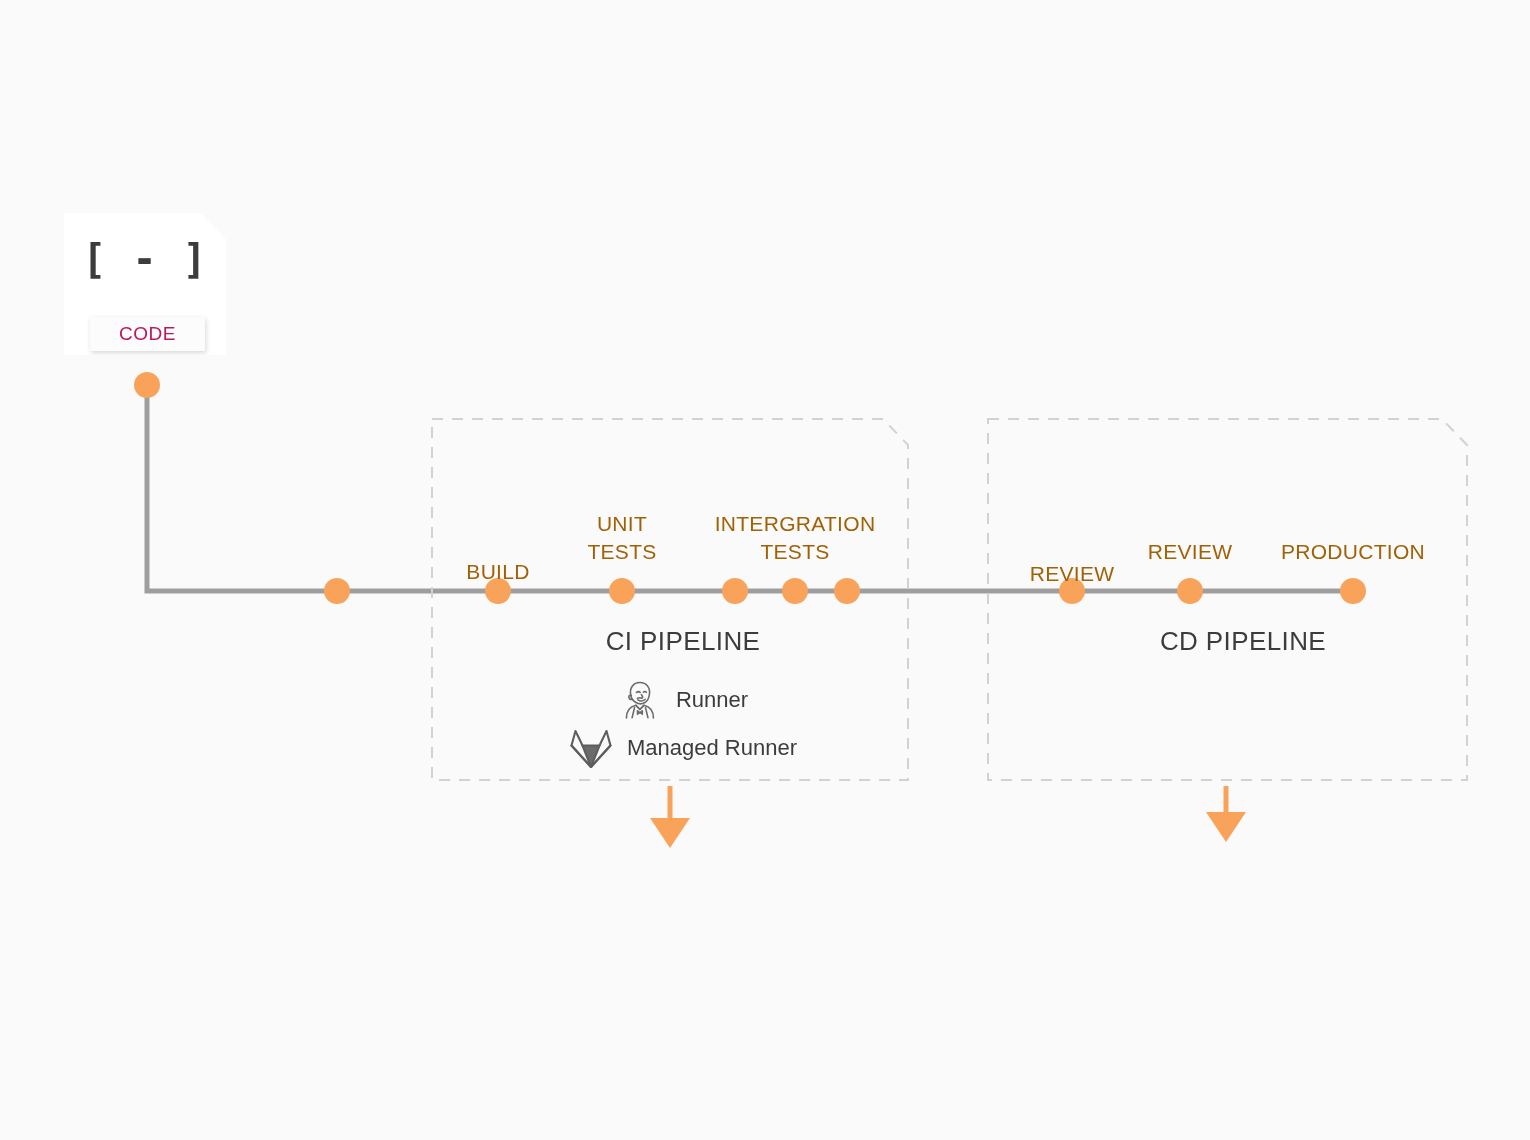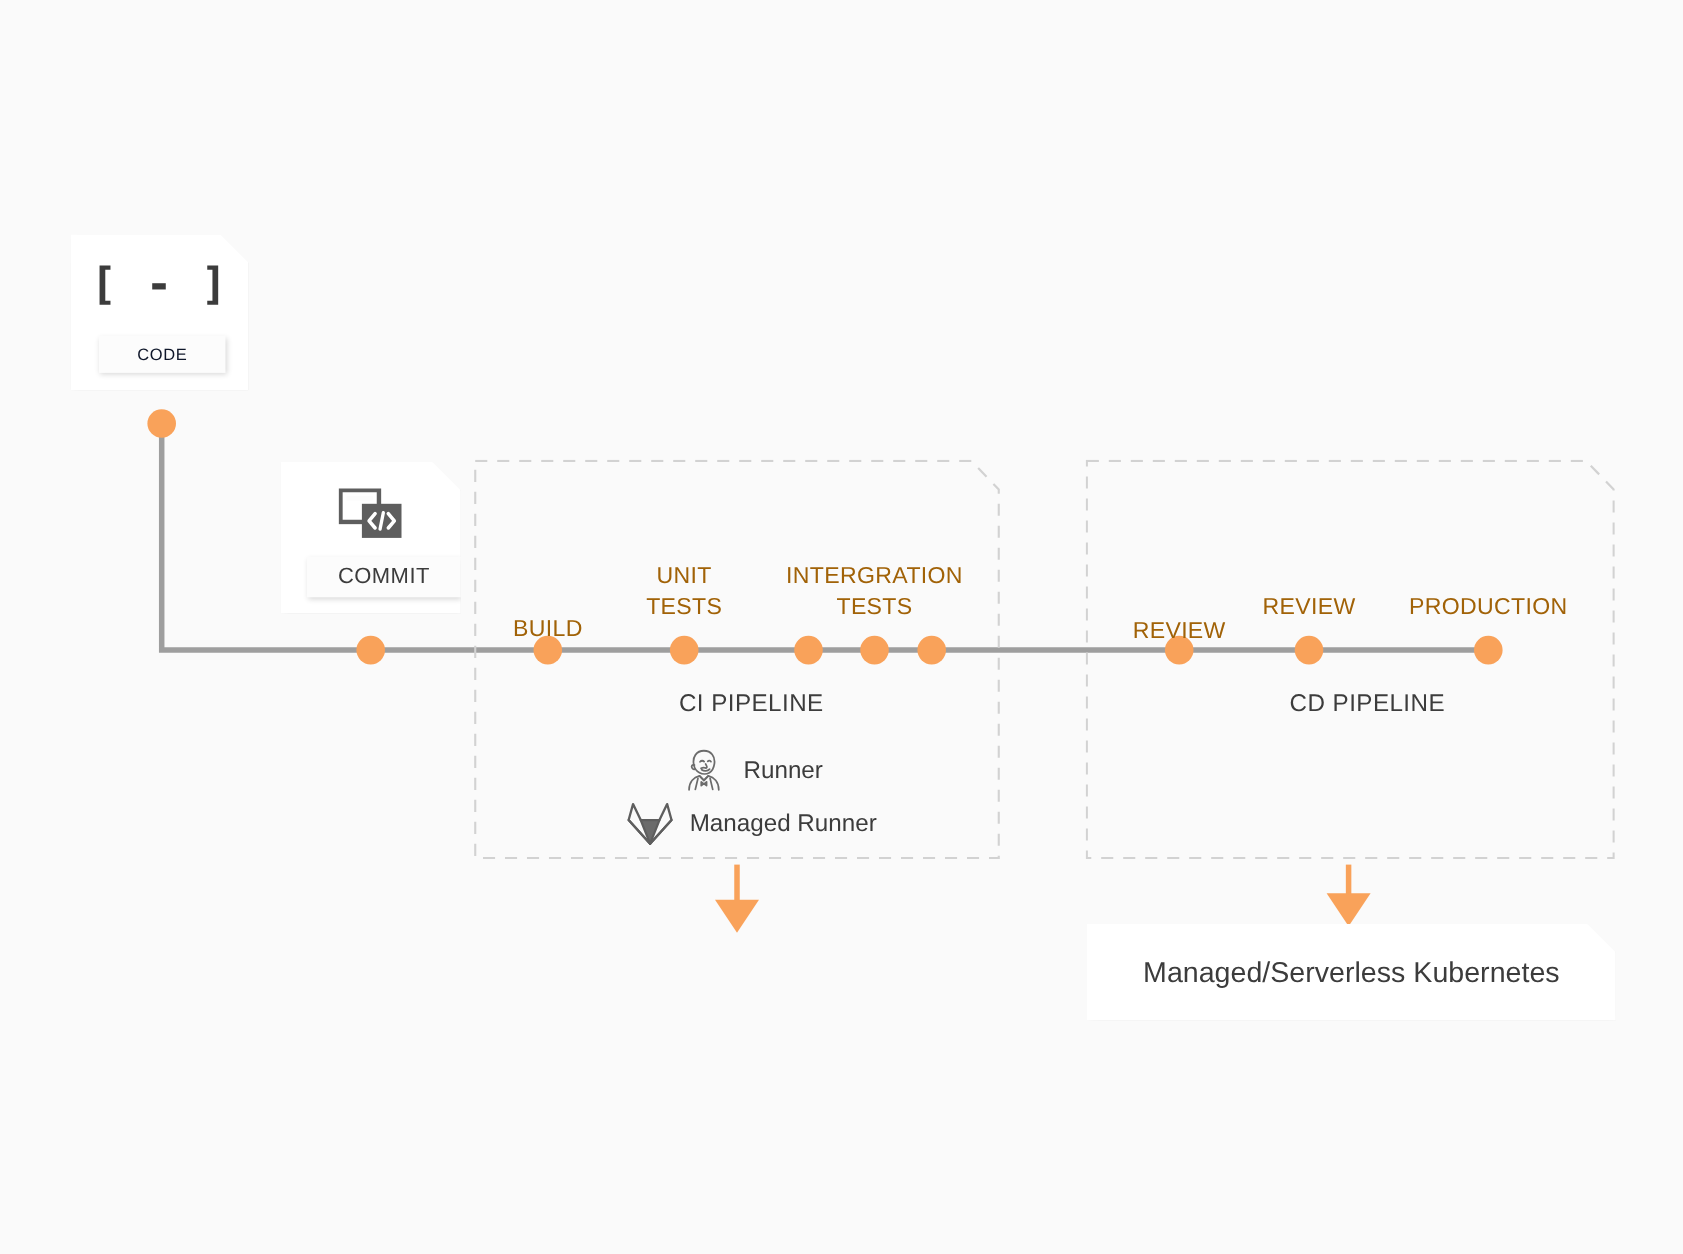--- a/index.html
+++ b/index.html
@@ -54,30 +54,30 @@
     font-family: "DejaVu Sans Mono", "Liberation Mono", monospace;
     font-weight: bold;
     font-size: 40px;
     letter-spacing: 1px;
     color: #3c3c3c;
     line-height: 1;
   }
   #code-label {
     position: absolute;
     left: 26px;
-    top: 92px;
+    top: 104px;
     width: 115px;
     height: 34px;
     background: #fcfcfc;
     box-shadow: 1px 2px 5px rgba(0,0,0,0.16);
     display: flex;
     align-items: center;
     justify-content: center;
-    font-size: 15px;
-    color: #0f172a;
+    font-size: 19px;
+    color: #be185d;
     letter-spacing: 0.5px;
   }
 
   
   #commit-card {
     left: 255px;
     top: 420px;
     width: 164px;
     height: 138px;
   }
@@ -123,21 +123,21 @@
     color: #a16207;
     letter-spacing: 0.3px;
     white-space: pre-line;
     transform: translateX(-50%);
   }
 
   
   .zone-title {
     position: absolute;
     text-align: center;
-    font-size: 22px;
+    font-size: 26px;
     color: #3c3c3c;
     letter-spacing: 0.4px;
     transform: translateX(-50%);
   }
 
   
   .tool-row {
     position: absolute;
     display: flex;
     align-items: center;
@@ -207,35 +207,20 @@
       <circle cx="1190" cy="591" r="13"></circle>
       <circle cx="1353" cy="591" r="13"></circle>
     </g>
   </svg>
 
   <div class="note fold" id="code-card">
     <div id="code-glyph">[ - ]</div>
     <div id="code-label">CODE</div>
   </div>
 
-  <div class="note fold" id="commit-card">
-    <div id="commit-glyph">
-      <svg width="58" height="50" viewBox="0 0 58 50">
-
-        <rect x="1.5" y="1.5" width="35" height="29" fill="none" stroke="#5e5e5e" stroke-width="4"></rect>
-        <rect x="7" y="7" width="24" height="4" fill="#fcfcfc"></rect>
-
-        <rect x="21" y="14" width="36" height="31" fill="#5e5e5e"></rect>
-        <path d="M33 23 L27.5 29.5 L33 36" fill="none" stroke="#ffffff" stroke-width="3.2" stroke-linecap="round" stroke-linejoin="round"></path>
-        <path d="M45 23 L50.5 29.5 L45 36" fill="none" stroke="#ffffff" stroke-width="3.2" stroke-linecap="round" stroke-linejoin="round"></path>
-        <line x1="40.5" y1="22" x2="37.5" y2="37" stroke="#ffffff" stroke-width="3" stroke-linecap="round"></line>
-      </svg>
-    </div>
-    <div id="commit-label">COMMIT</div>
-  </div>
 
   <div class="zone" id="ci-zone">
     <svg width="478" height="363" viewBox="0 0 478 363">
       <path d="M1 1 H452 L477 27 V362 H1 Z" fill="none" stroke="#d2d2d2" stroke-width="2" stroke-dasharray="11 9"></path>
     </svg>
   </div>
 
   <div class="zone" id="cd-zone">
     <svg width="481" height="363" viewBox="0 0 481 363">
       <path d="M1 1 H455 L480 27 V362 H1 Z" fill="none" stroke="#d2d2d2" stroke-width="2" stroke-dasharray="11 9"></path>
@@ -301,15 +286,14 @@
           <path d="M22 40 L2.5 18.5"></path>
           <path d="M22 40 L41.5 18.5"></path>
         </g>
 
         <polygon points="22,40 13.5,18.5 30.5,18.5" fill="#5e5e5e" opacity="0.92"></polygon>
       </svg>
     </span>
     <span class="tool-name">Managed Runner</span>
   </div>
 
-  <div class="target" id="target-cd">Managed/Serverless Kubernetes</div>
 
 </div>
 
 </body></html>

